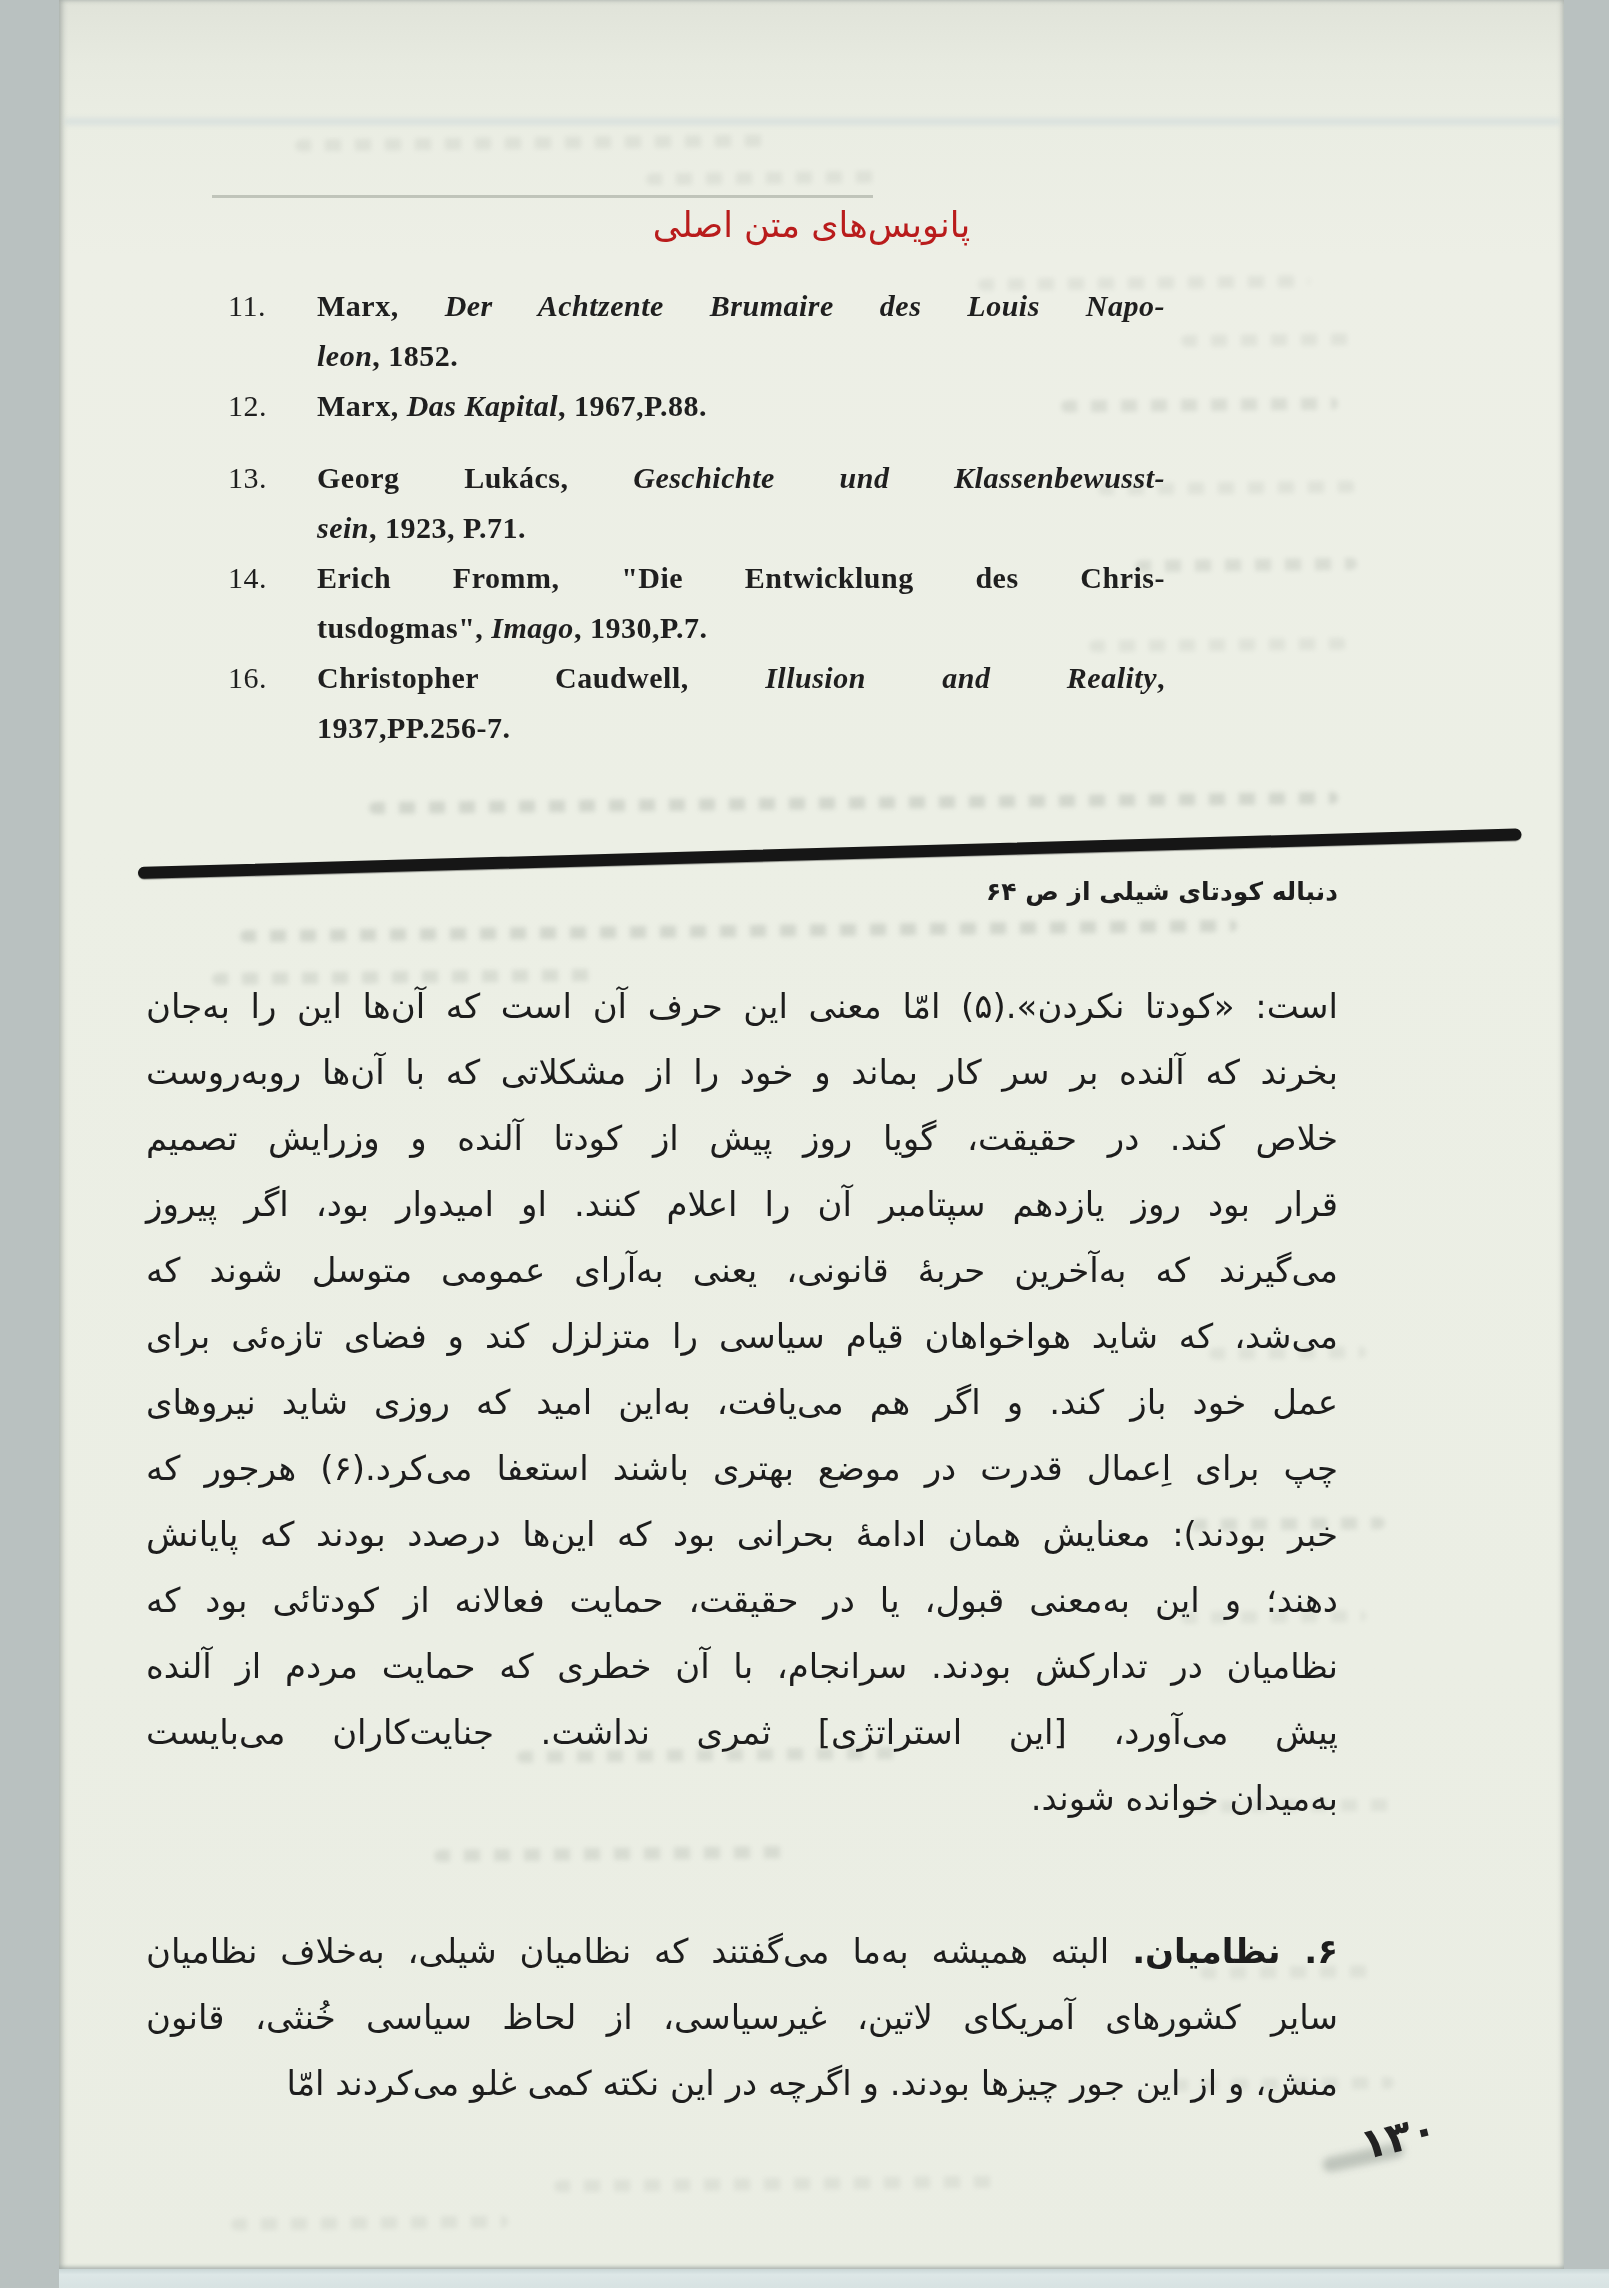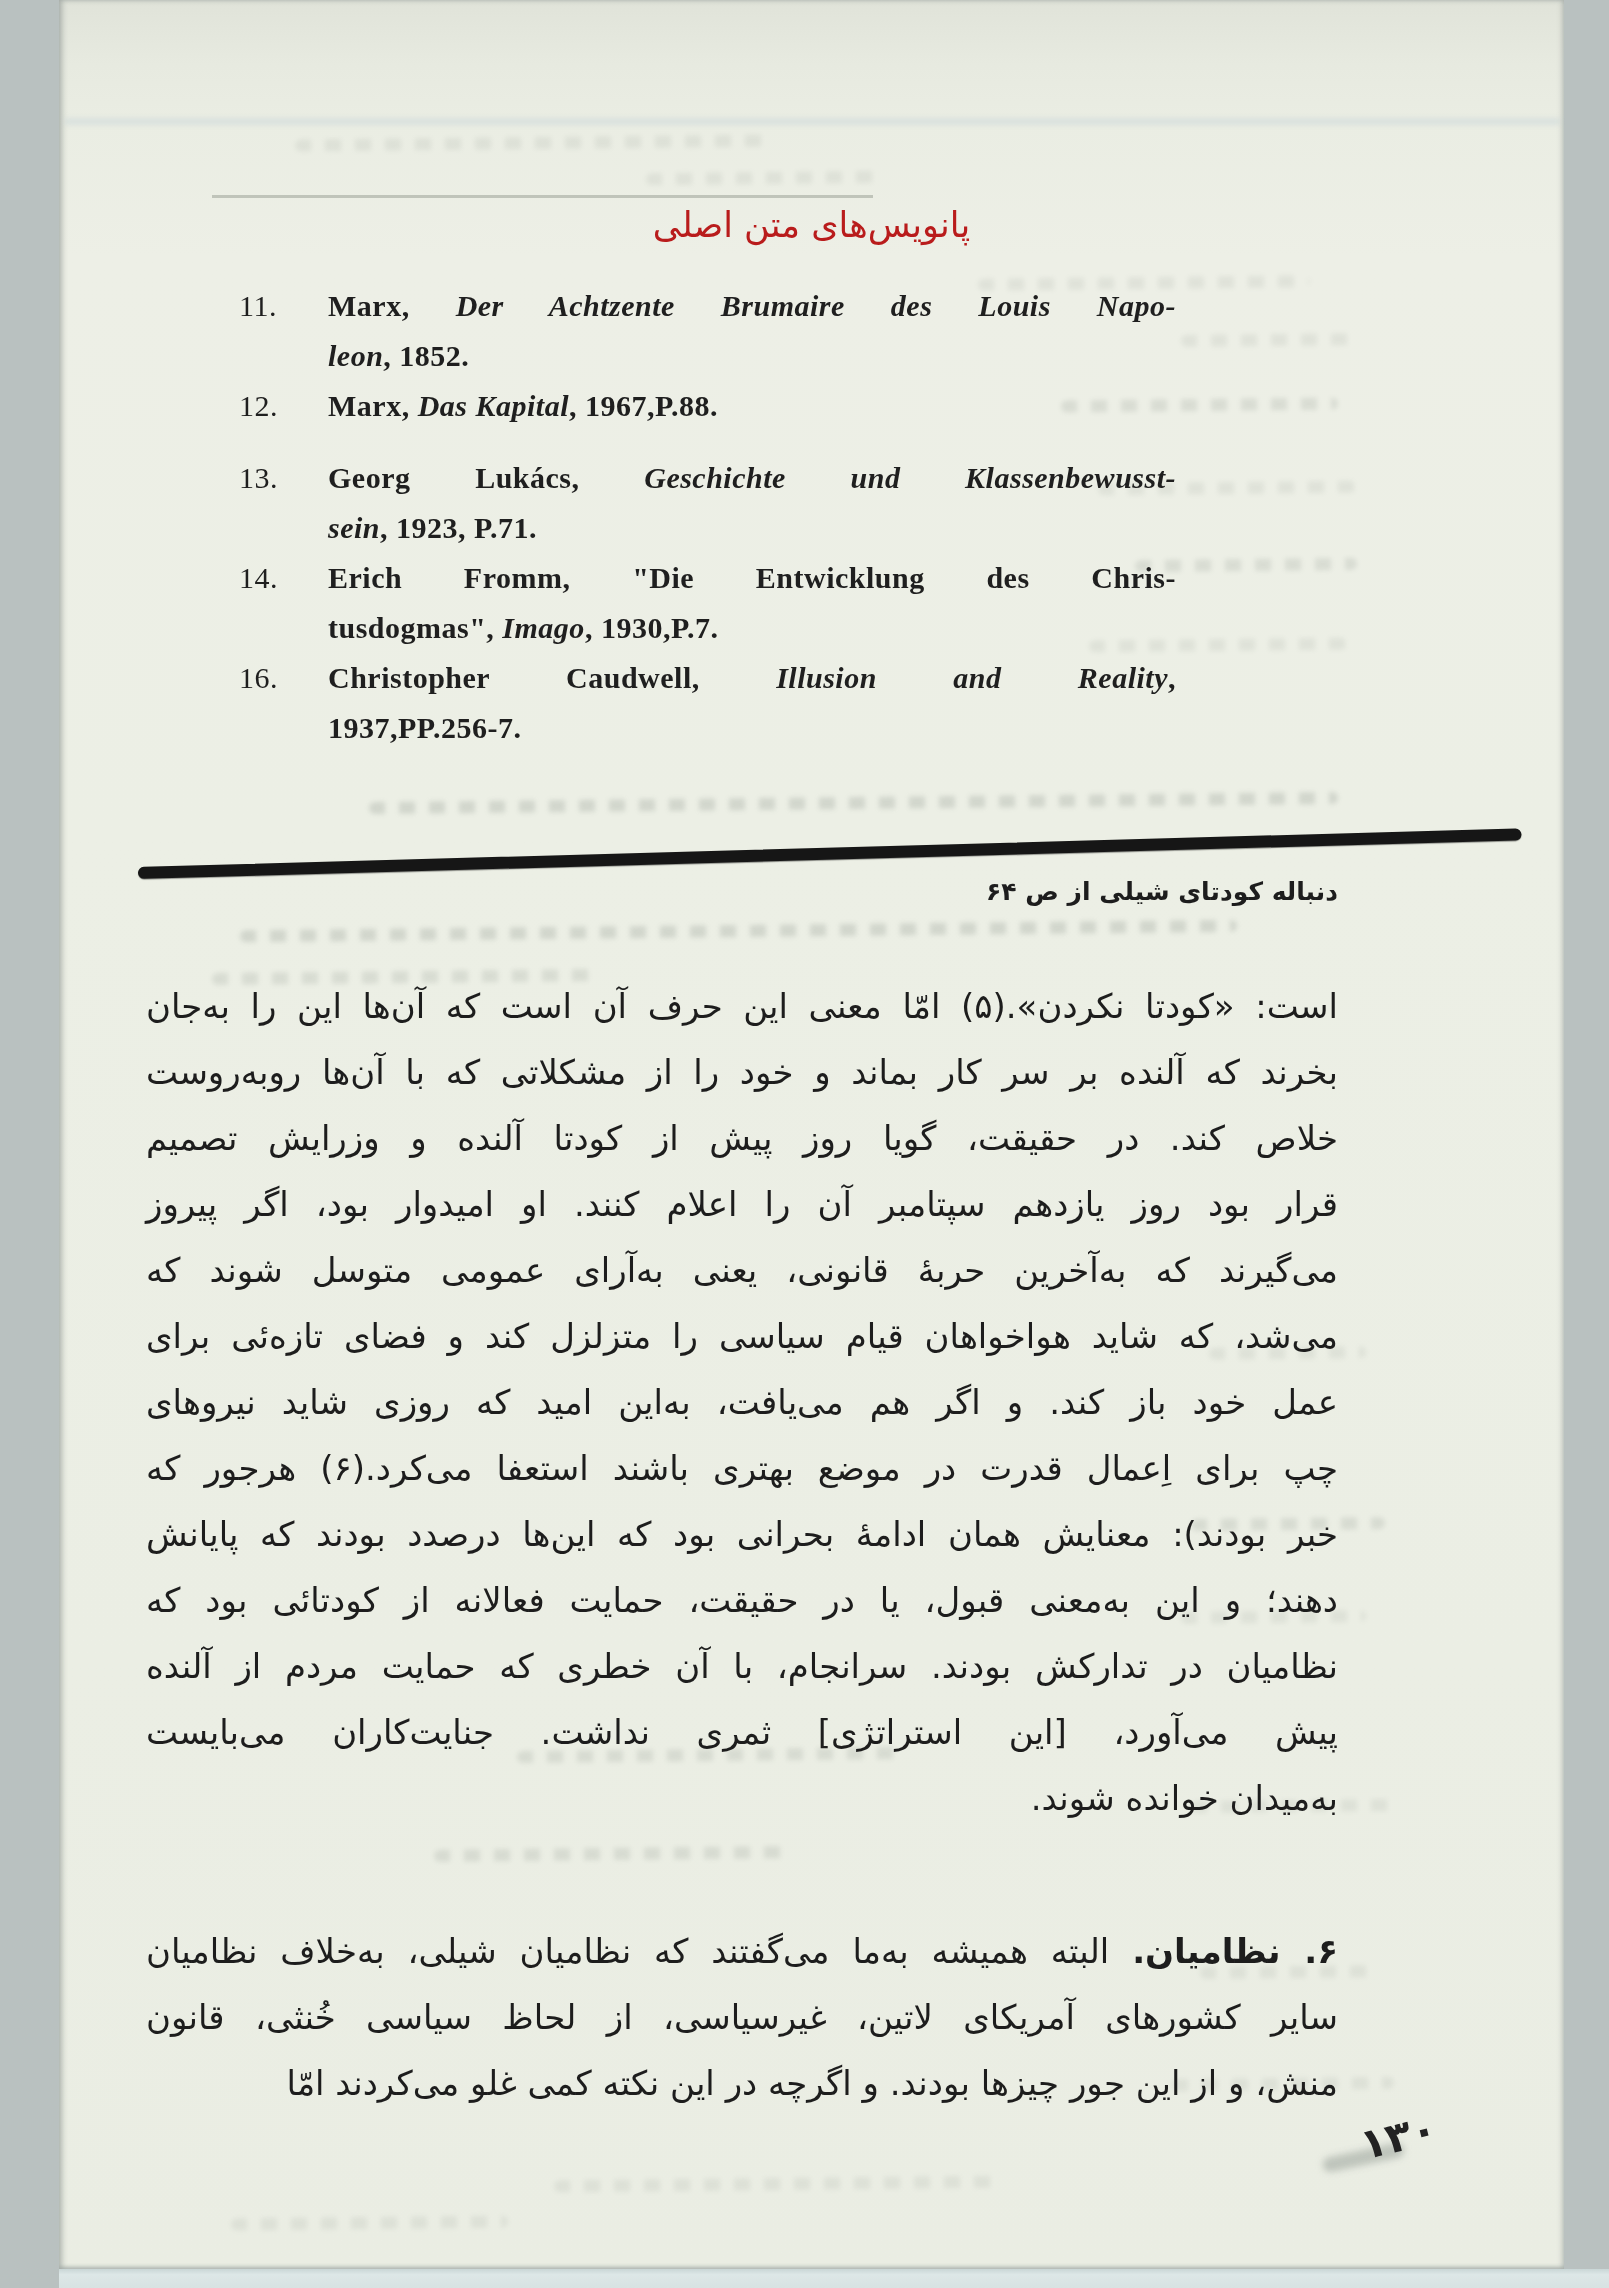--- a/index.html
+++ b/index.html
@@ -43,21 +43,21 @@
     background:#b2b7ac;opacity:.75;filter:blur(0.5px);
   }
   
   #fn-header{
     position:absolute;left:59px;top:205px;width:1505px;
     text-align:center;direction:rtl;
     font-size:35px;font-weight:normal;color:#b91c1c;
   }
   
   #footnotes{
-    position:absolute;left:239px;top:281px;width:937px;
+    position:absolute;left:228px;top:281px;width:937px;
     font-family:"Liberation Serif","DejaVu Serif",serif;
     font-size:30px;color:#1f1f1f;letter-spacing:0.5px;
   }
   .fn-item{display:flex;align-items:flex-start;}
   .fn-item.gap{margin-top:22px;}
   .fn-num{width:89px;flex:0 0 89px;line-height:50px;}
   .fn-text{flex:1;font-weight:bold;}
   .fn-line{height:50px;line-height:50px;white-space:normal;}
   .fn-line.fill{text-align:justify;text-align-last:justify;}
   .it{font-style:italic;}

